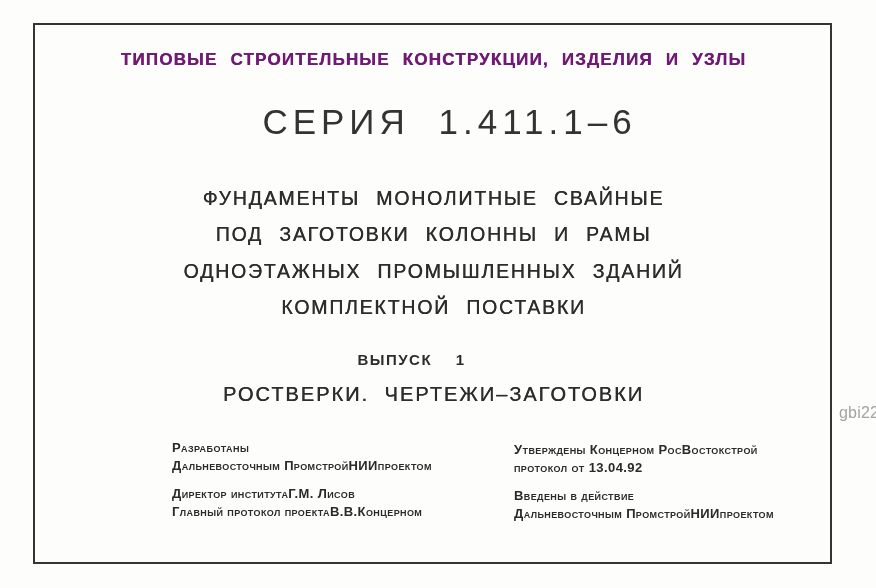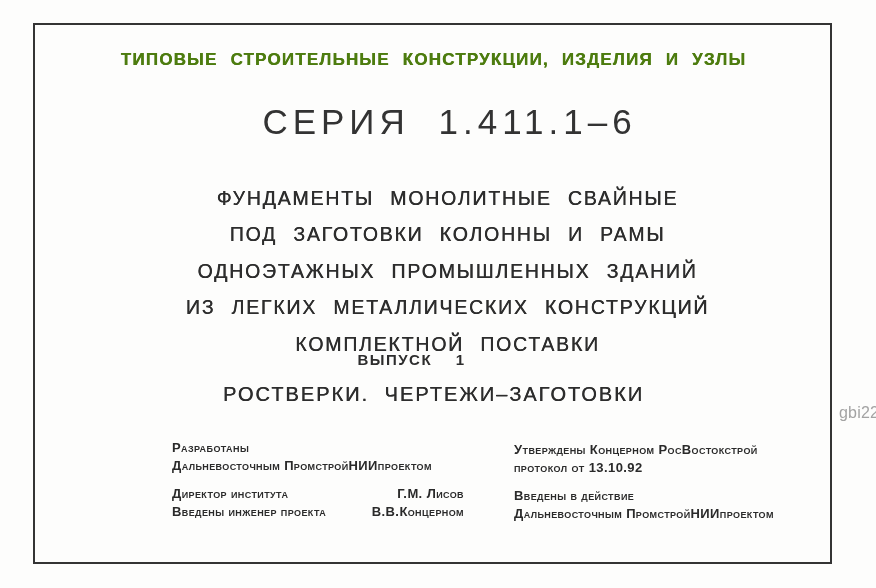--- a/index.html
+++ b/index.html
@@ -31,35 +31,35 @@
     width: 797px;
     text-align: center;
     white-space: nowrap;
   }
   .doc-type {
     top: 50px;
     font-size: 17px;
     font-weight: 600;
     letter-spacing: 1.2px;
     word-spacing: 7px;
-    color: #4d7c0f;
+    color: #701a75;
     text-shadow: 0.3px 0 0 currentColor;
   }
   .series {
     top: 102px;
     font-size: 35px;
     font-weight: 400;
     letter-spacing: 5px;
     word-spacing: 14px;
     color: #333333;
     transform: translateX(16px);
   }
   .title-block {
     position: absolute;
-    left: 49px;
+    left: 35px;
     top: 180px;
     width: 797px;
     text-align: center;
   }
   .title-line {
     font-size: 19.5px;
     line-height: 36.4px;
     letter-spacing: 1.8px;
     word-spacing: 9px;
     white-space: nowrap;
@@ -101,21 +101,21 @@
     font-weight: 700;
     line-height: 17.5px;
     letter-spacing: 0.4px;
     font-variant: small-caps;
     color: #2a2a2a;
     white-space: nowrap;
   }
   .group-gap { margin-top: 11px; }
   .sig-row {
     display: flex;
-    justify-content: space-between;
+    justify-content: flex-start;
     width: 292px;
   }
   .watermark {
     position: absolute;
     left: 839px;
     top: 404px;
     font-size: 16px;
     color: #a3a3a3;
     letter-spacing: 0.2px;
     white-space: nowrap;
@@ -129,43 +129,42 @@
   <div class="frame"></div>
 
   <div class="centered-line doc-type">ТИПОВЫЕ СТРОИТЕЛЬНЫЕ КОНСТРУКЦИИ, ИЗДЕЛИЯ И УЗЛЫ</div>
 
   <div class="centered-line series">СЕРИЯ 1.411.1–6</div>
 
   <div class="title-block">
     <div class="title-line">ФУНДАМЕНТЫ МОНОЛИТНЫЕ СВАЙНЫЕ</div>
     <div class="title-line">ПОД ЗАГОТОВКИ КОЛОННЫ И РАМЫ</div>
     <div class="title-line">ОДНОЭТАЖНЫХ ПРОМЫШЛЕННЫХ ЗДАНИЙ</div>
-    <div class="title-line">ИЗ ЛЕГКИХ МЕТАЛЛИЧЕСКИХ КОНСТРУКЦИЙ</div>
     <div class="title-line">КОМПЛЕКТНОЙ ПОСТАВКИ</div>
   </div>
 
   <div class="centered-line issue">ВЫПУСК 1</div>
 
   <div class="centered-line subtitle">РОСТВЕРКИ. ЧЕРТЕЖИ–ЗАГОТОВКИ</div>
 
   <div class="footer-left">
     <div class="hand">Разработаны</div>
     <div class="hand">Дальневосточным ПромстройНИИпроектом</div>
     <div class="sig-row group-gap">
       <span class="hand">Директор института</span>
       <span class="hand">Г.М. Лисов</span>
     </div>
     <div class="sig-row">
-      <span class="hand">Введены инженер проекта</span>
+      <span class="hand">Главный протокол проекта</span>
       <span class="hand">В.В.Концерном</span>
     </div>
   </div>
 
   <div class="footer-right">
     <div class="hand">Утверждены Концерном РосВостокстрой</div>
-    <div class="hand">протокол от 13.10.92</div>
+    <div class="hand">протокол от 13.04.92</div>
     <div class="hand group-gap">Введены в действие</div>
     <div class="hand">Дальневосточным ПромстройНИИпроектом</div>
   </div>
 
   <div class="watermark">gbi22.ru</div>
 
 </div>
 
 </body></html>

